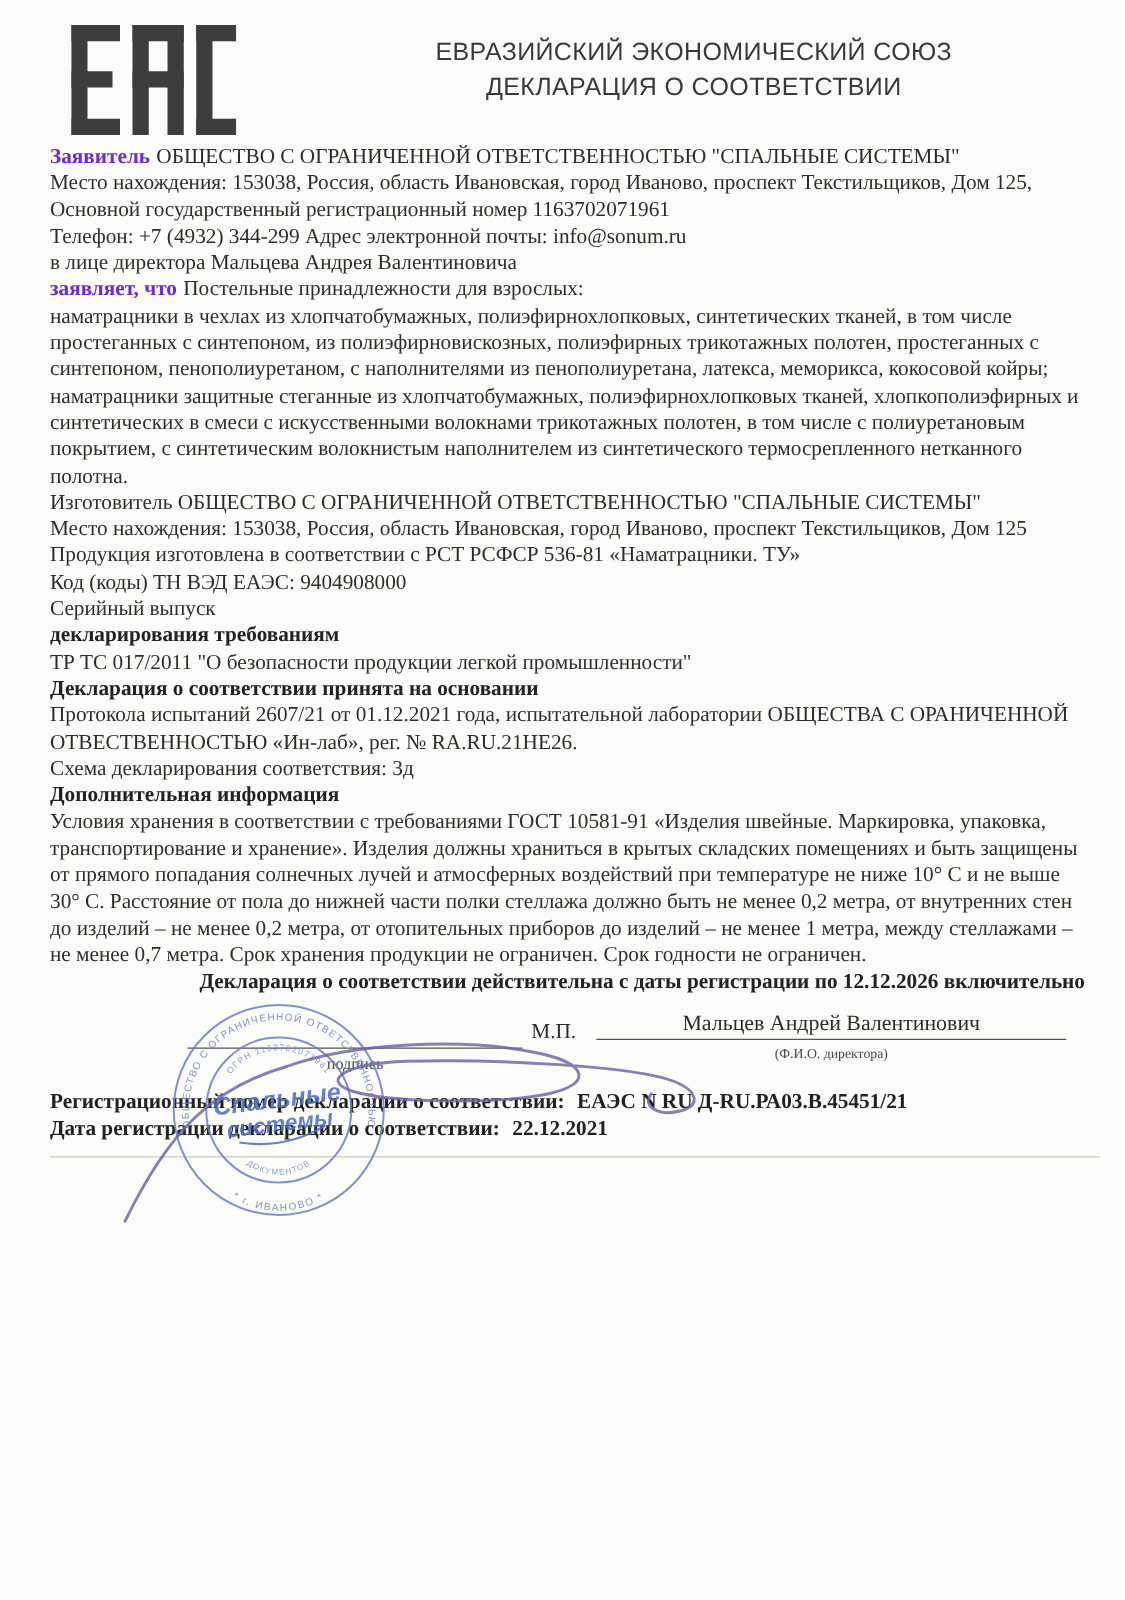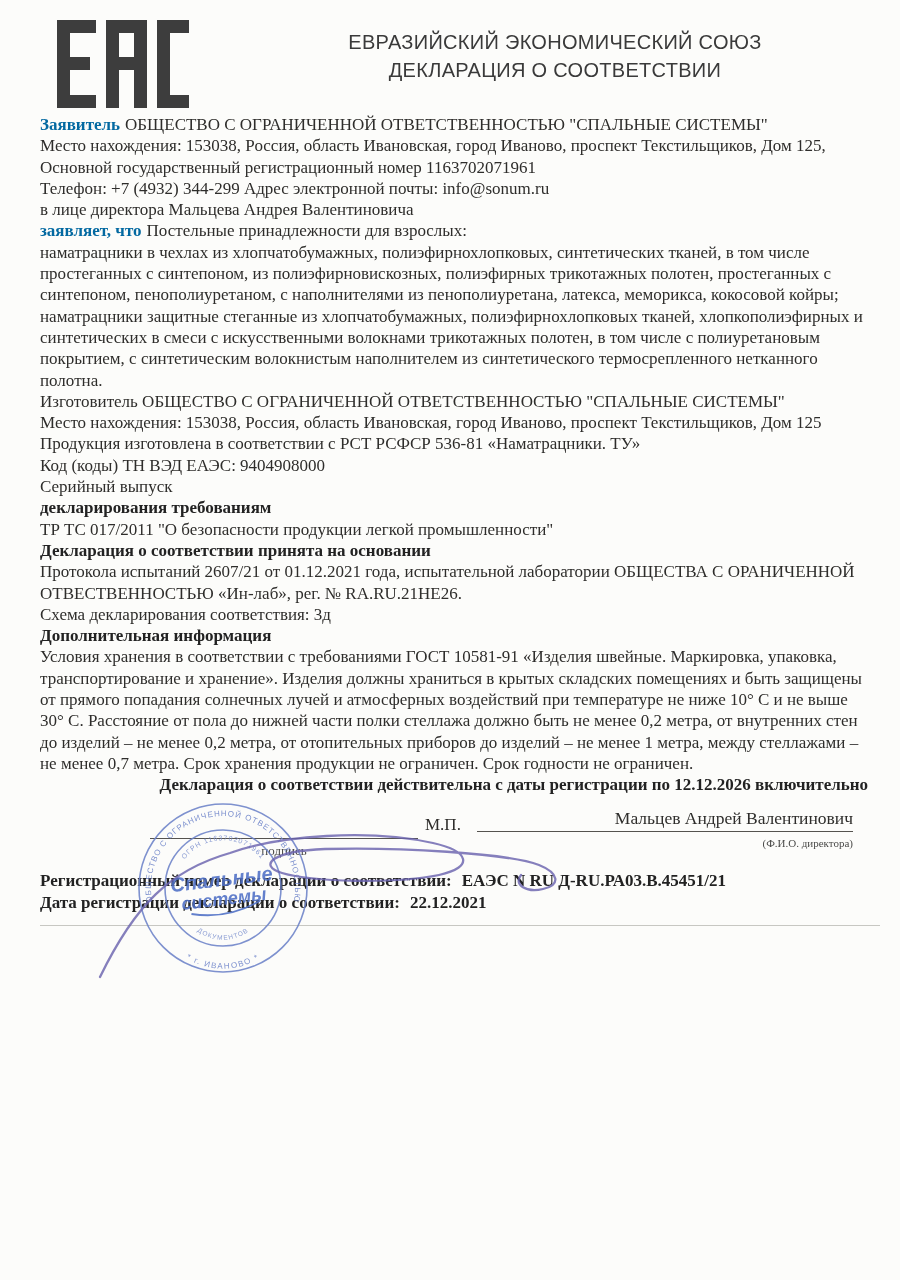--- a/index.html
+++ b/index.html
@@ -17,32 +17,32 @@
     font-family:"Liberation Sans", sans-serif; font-weight:normal;
     font-size:20px; line-height:28px; color:#3a3a3a; letter-spacing:0.3px;
   }
   
   .content {
     position:absolute; left:40px; top:114px; width:828px;
     font-size:17px; line-height:21.3px; text-align:left;
   }
   .content p { margin:0; }
   .b { font-weight:bold; color:#222; }
-  .lead { font-weight:bold; color:#0369a1; margin-right:5px; }
+  .lead { font-weight:bold; color:#6d28d9; margin-right:5px; }
   .mt-s { margin-top:5px; }
   .mt { margin-top:21px; }
   .mt-v { margin-top:16px;text-align:right; }
   .num-gap { margin-left:10px; }
   
   .sig-row { position:relative; height:64px; margin-top:10px; }
   .sig-line-left { position:absolute; left:110px; top:32px; width:268px; border-top:1.4px solid #55534f; }
   .sig-caption { position:absolute; left:110px; top:34px; width:268px; text-align:center;
                  font-size:13px; color:#4a4a48; }
   .mp { position:absolute; left:385px; top:8px; font-size:17px; }
-  .signee-wrap { position:absolute; left:437px; top:2px; width:376px; text-align:right; }
+  .signee-wrap { position:absolute; left:437px; top:2px; width:376px; text-align:center; }
   .signee-name { font-size:17.5px; padding-bottom:2px; border-bottom:1.4px solid #55534f; }
   .signee-caption { font-size:11px; color:#4a4a48; padding-top:1px; }
   .regline { font-weight:bold; color:#222; line-height:22.5px; }
   .bottom-rule { margin-top:10px; border-top:1px solid #c7c7c2; width:840px; }
   
   .stamp { position:absolute; left:135px; top:800px; width:176px; height:176px; opacity:0.88; }
   .autograph { position:absolute; left:75px; top:785px; width:520px; height:215px; }
 </style>
 </head>
 <body>

